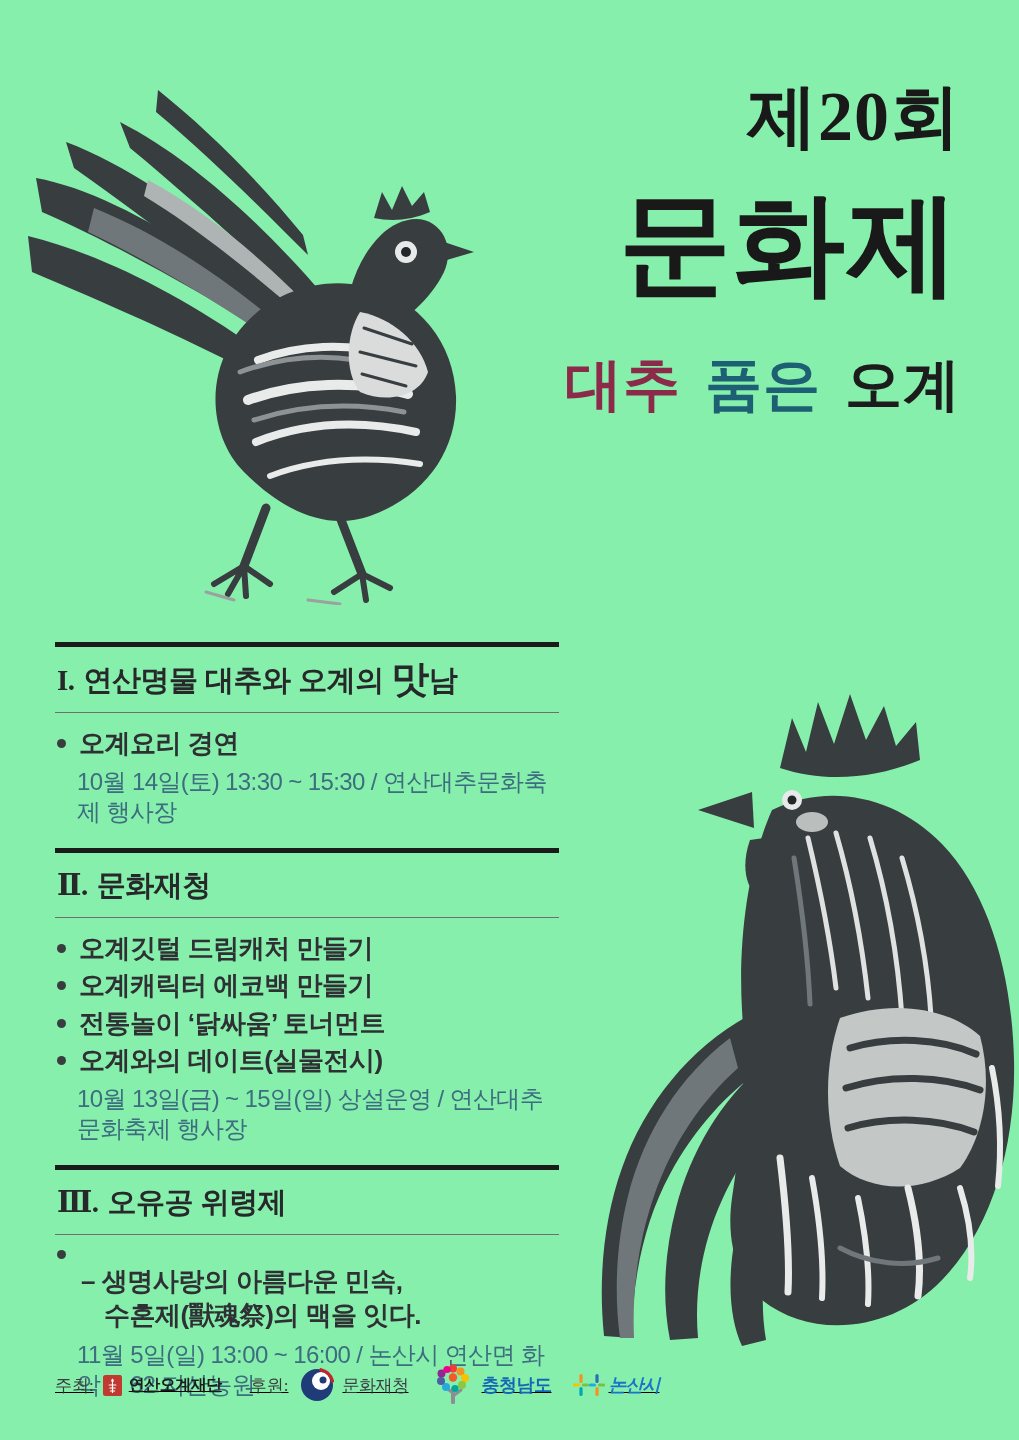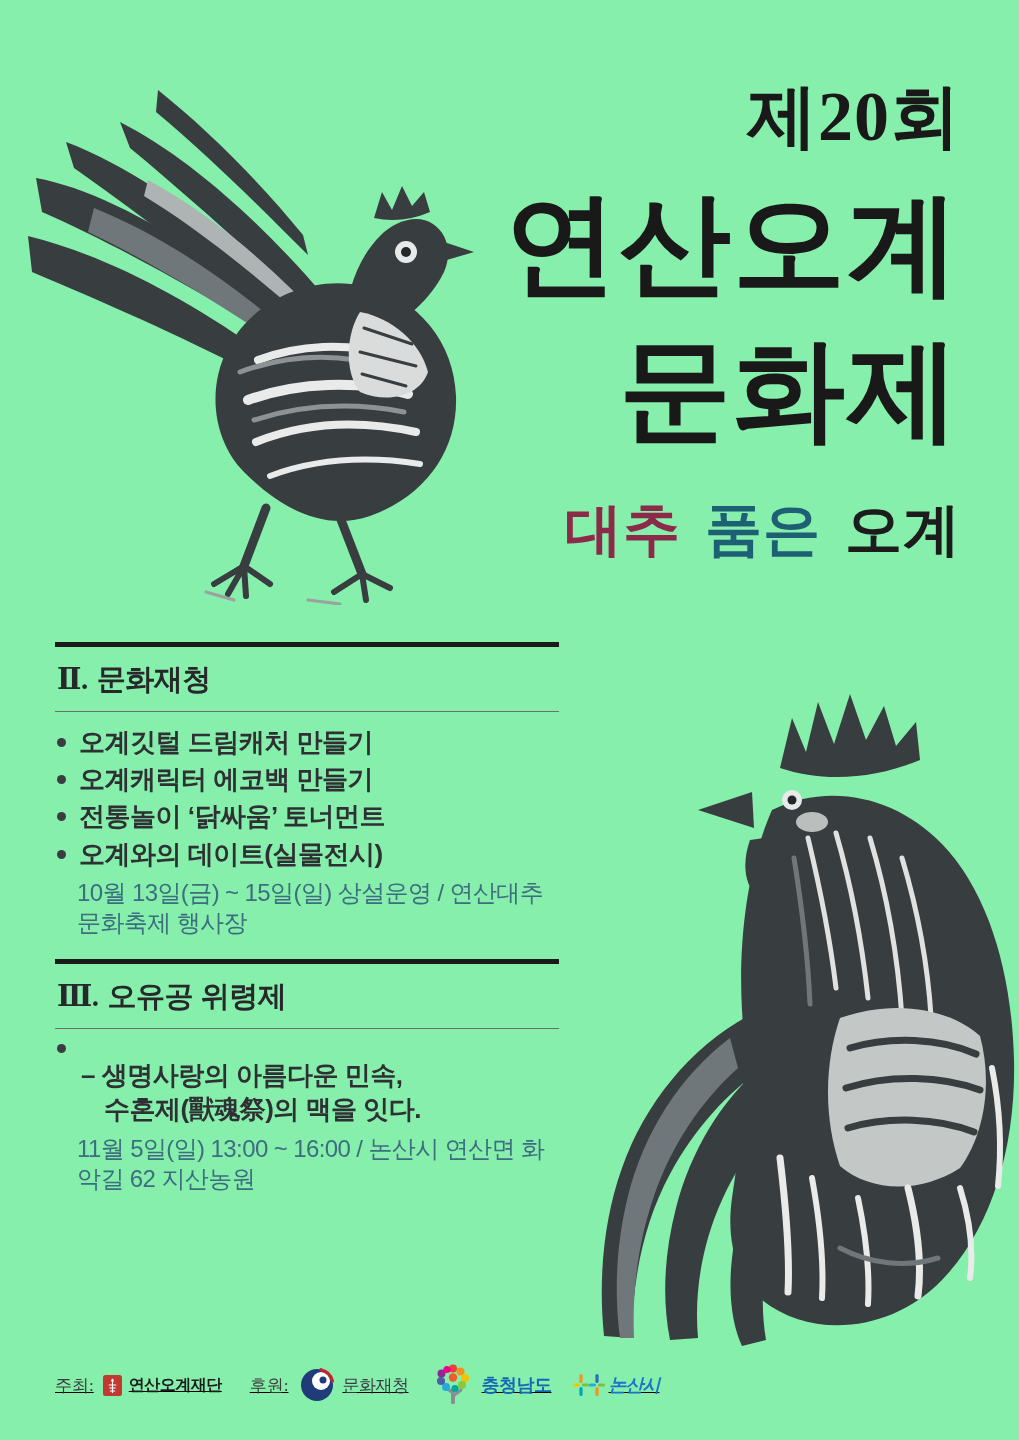--- a/index.html
+++ b/index.html
@@ -133,30 +133,41 @@
     </g>
     <g fill="none" stroke="#70777A" stroke-linecap="round" stroke-width="5">
       <path d="M254,170 C262,220 268,268 270,316"></path>
       <path d="M300,560 C330,576 366,580 398,570"></path>
     </g>
   </svg>
 
   <div class="title-block">
     <div class="edition">제20회</div>
     <div class="main-title">
-      <div>연산오계</div>
       <div>문화제</div>
     </div>
     <div class="subtitle">
       <span class="w1">대추</span><span class="w2">품은</span><span class="w3">오계</span>
     </div>
   </div>
 
   <div class="sections">
 
+    <section class="section">
+      <div class="rule-thick"></div>
+      <h2 class="sec-head"><span class="sec-num">I.</span><span>연산명물 대추와 오계의 </span><span class="emph">맛</span><span>남</span></h2>
+      <div class="rule-thin"></div>
+      <div class="bullets">
+        <div class="bullet">
+            <span class="dot"></span>
+            <span>오계요리 경연</span>
+          </div>
+      </div>
+      <div class="schedule">10월 14일(토) 13:30 ~ 15:30 / 연산대추문화축제 행사장</div>
+    </section>
 
     <section class="section">
       <div class="rule-thick"></div>
       <h2 class="sec-head"><span class="sec-num">Ⅱ.</span><span>문화재청</span></h2>
       <div class="rule-thin"></div>
       <div class="bullets">
         <div class="bullet">
             <span class="dot"></span>
             <span>오계깃털 드림캐처 만들기</span>
           </div>

